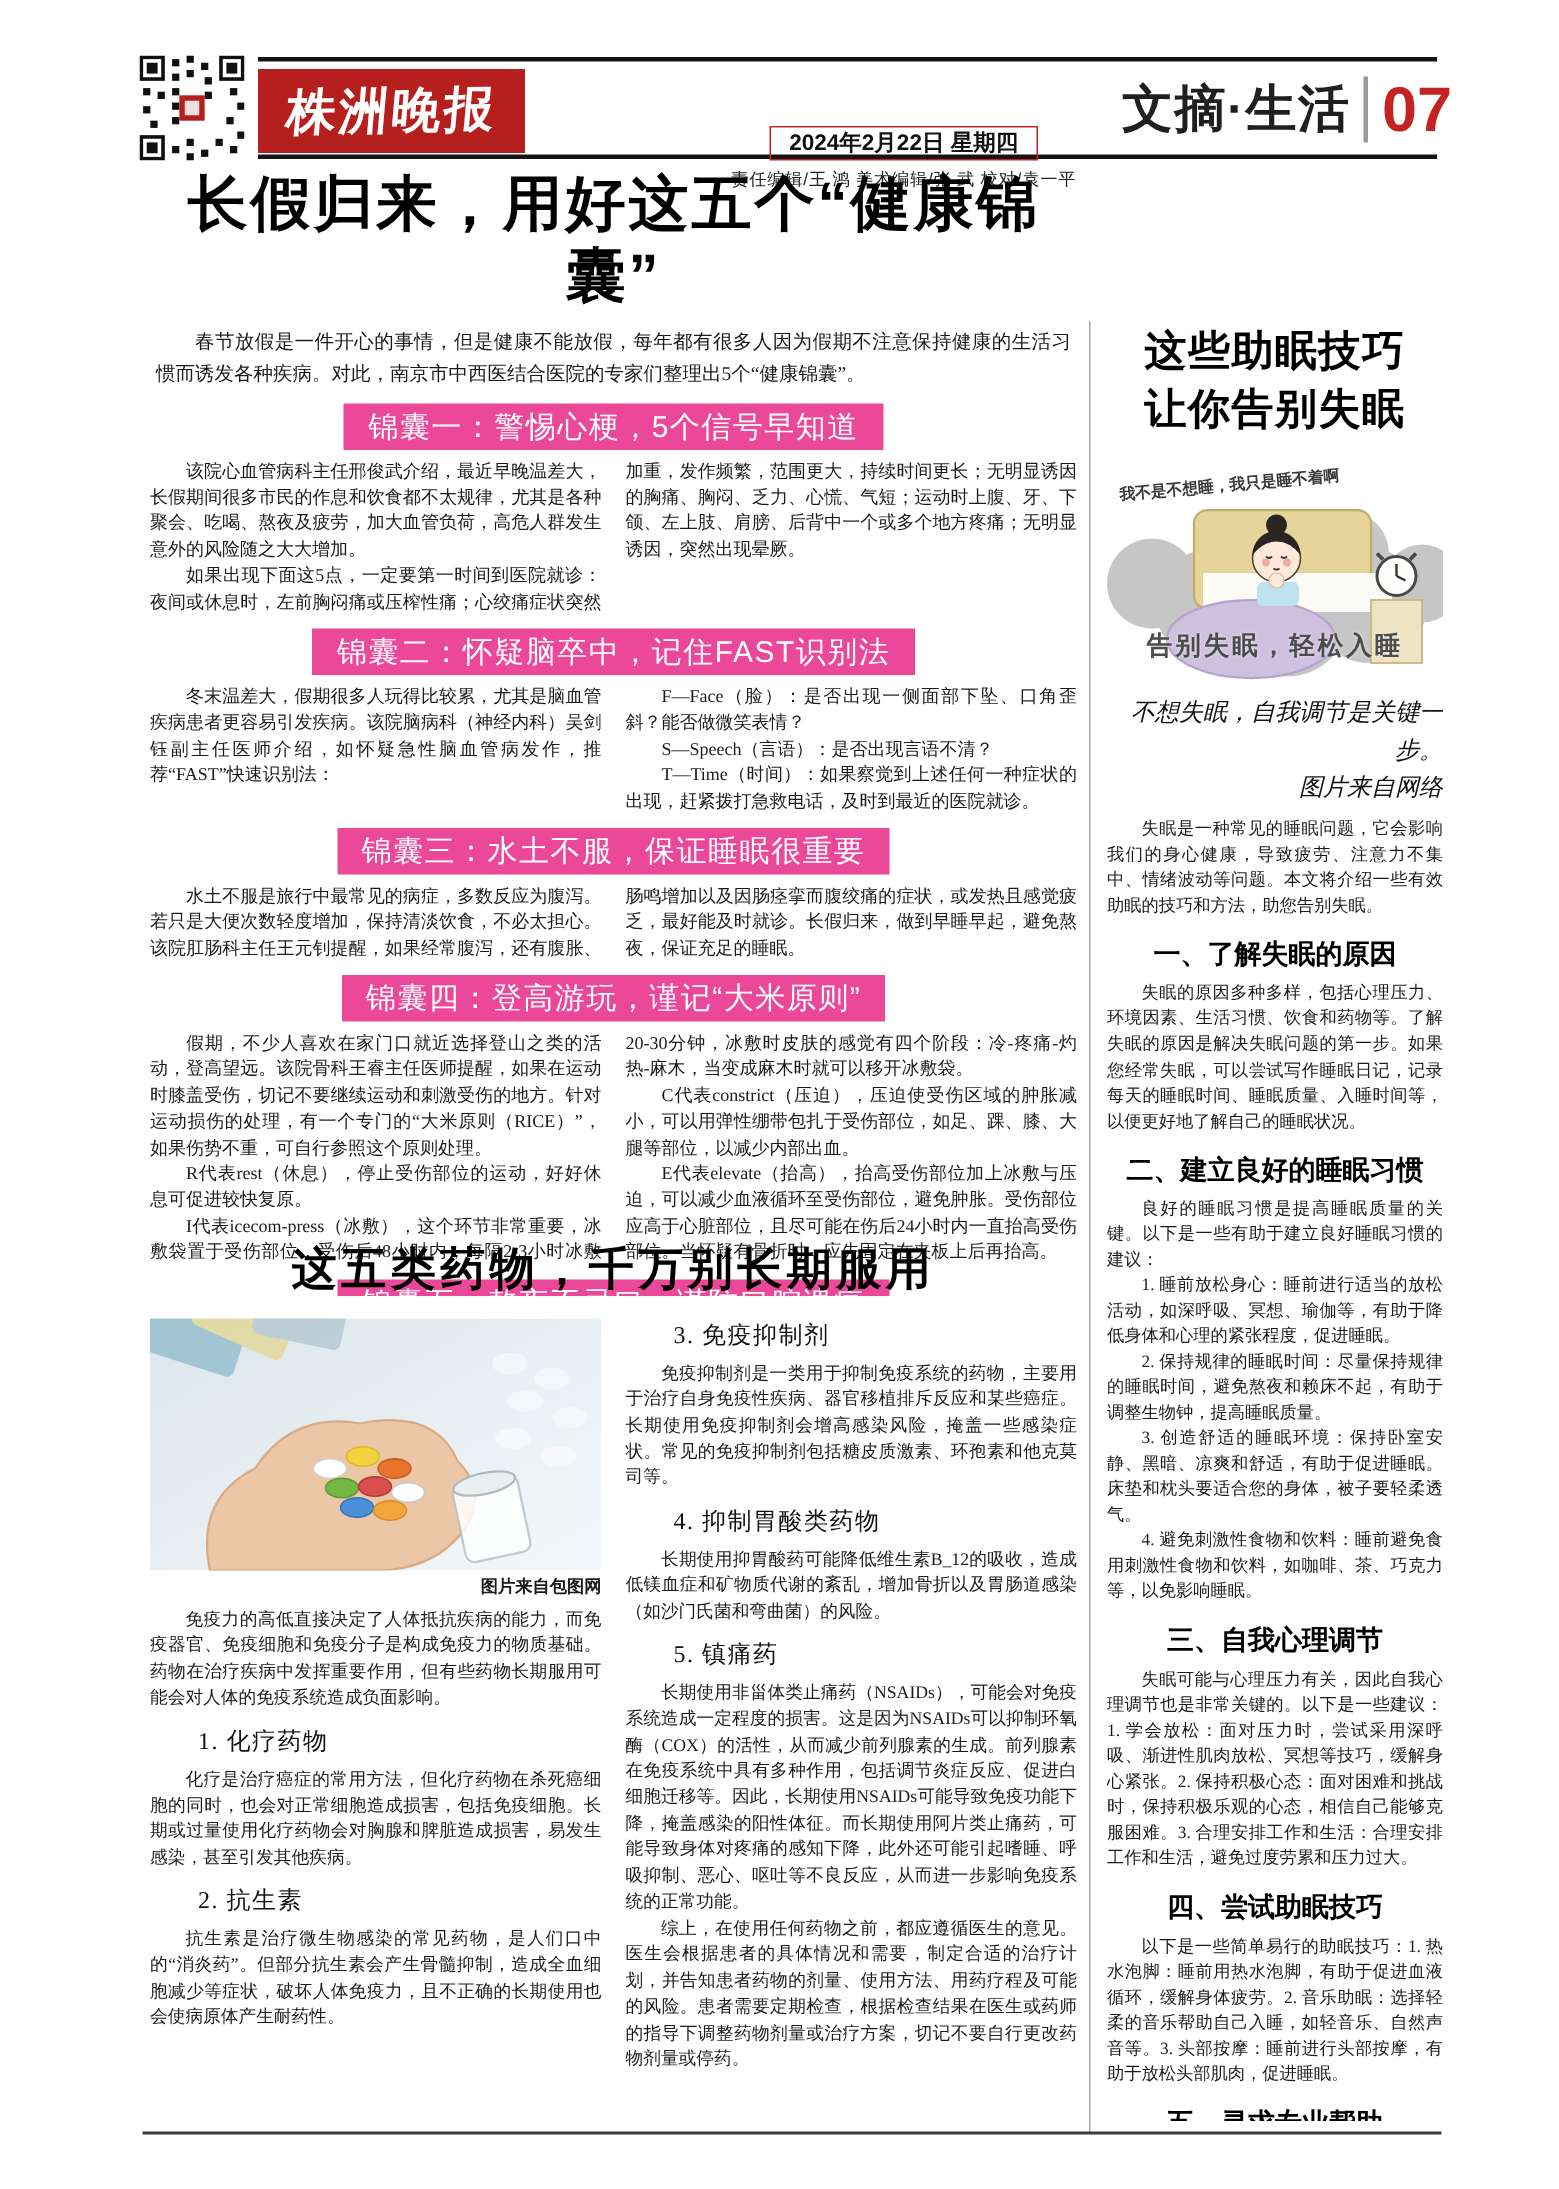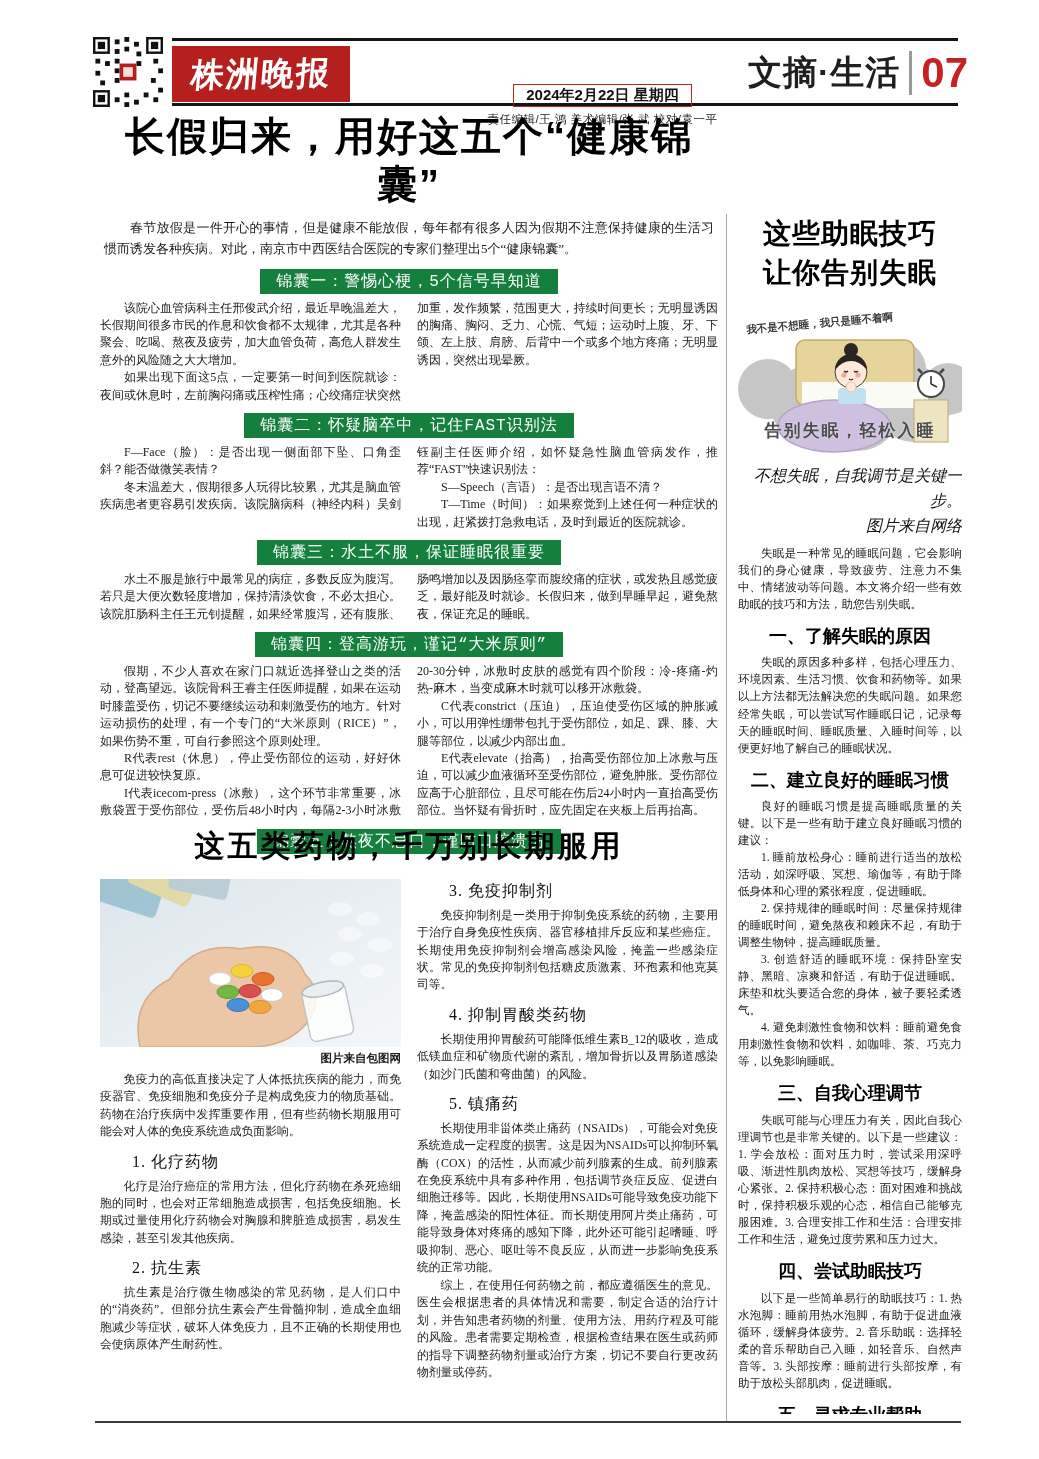--- a/index.html
+++ b/index.html
@@ -23,22 +23,22 @@
   .section-name{font-size:34px;font-weight:bold;color:#1f1f1f;letter-spacing:1px;}
   .section-sep{width:3px;height:44px;background:#9a9a9a;}
   .page-number{font-size:42px;font-weight:bold;color:#c52222;}
 
   
   .main{position:absolute;left:100px;top:112px;width:618px;height:752px;overflow:hidden;}
   .main-title{font-size:40px;font-weight:bold;text-align:center;letter-spacing:2px;color:#000;
             font-family:"Liberation Sans","DejaVu Sans",sans-serif;line-height:1.2;}
   .intro{font-size:13px;line-height:1.6;text-indent:2em;text-align:justify;margin:10px 4px 2px;}
   .pill-row{text-align:center;margin:9px 0 6px;}
-  .pill{display:inline-block;background:#15803d;color:#ffffff;font-size:16px;padding:2px 16px;
-            letter-spacing:1px;font-family:Liberation Mono, monospace;}
+  .pill{display:inline-block;background:#ec4899;color:#ffffff;font-size:20px;padding:2px 16px;
+            letter-spacing:1px;font-family:Liberation Sans, sans-serif;}
   .cols2{column-count:2;column-gap:16px;font-size:12px;line-height:1.45;text-align:justify;}
   .cols2 p{margin:0;text-indent:2em;}
 
   
   .vdivider{position:absolute;left:726px;top:214px;width:1px;height:1208px;background:#a8a8a8;}
   .sidebar{position:absolute;left:738px;top:214px;width:224px;height:1200px;overflow:hidden;}
   .sb-title{font-size:28px;font-weight:bold;text-align:center;line-height:1.4;color:#000;
             font-family:"Liberation Sans","DejaVu Sans",sans-serif;letter-spacing:1px;}
   .sb-image{position:relative;width:224px;height:152px;margin:12px 0 8px;overflow:hidden;}
   .sb-img-toptext{position:absolute;left:8px;top:10px;width:210px;font-size:10.5px;font-weight:bold;
@@ -142,22 +142,22 @@
     </div>
     <div class="cols2">
       <p>该院心血管病科主任邢俊武介绍，最近早晚温差大，长假期间很多市民的作息和饮食都不太规律，尤其是各种聚会、吃喝、熬夜及疲劳，加大血管负荷，高危人群发生意外的风险随之大大增加。</p>
       <p>如果出现下面这5点，一定要第一时间到医院就诊：夜间或休息时，左前胸闷痛或压榨性痛；心绞痛症状突然加重，发作频繁，范围更大，持续时间更长；无明显诱因的胸痛、胸闷、乏力、心慌、气短；运动时上腹、牙、下颌、左上肢、肩膀、后背中一个或多个地方疼痛；无明显诱因，突然出现晕厥。</p>
     </div>
 
     <div class="pill-row">
       <span class="pill">锦囊二：怀疑脑卒中，记住FAST识别法</span>
     </div>
     <div class="cols2">
+      <p>冬末温差大，假期很多人玩得比较累，尤其是脑血管疾病患者更容易引发疾病。该院脑病科（神经内科）吴剑钰副主任医师介绍，如怀疑急性脑血管病发作，推荐“FAST”快速识别法：</p>
       <p>F—Face（脸）：是否出现一侧面部下坠、口角歪斜？能否做微笑表情？</p>
-      <p>冬末温差大，假期很多人玩得比较累，尤其是脑血管疾病患者更容易引发疾病。该院脑病科（神经内科）吴剑钰副主任医师介绍，如怀疑急性脑血管病发作，推荐“FAST”快速识别法：</p>
       <p>S—Speech（言语）：是否出现言语不清？</p>
       <p>T—Time（时间）：如果察觉到上述任何一种症状的出现，赶紧拨打急救电话，及时到最近的医院就诊。</p>
     </div>
 
     <div class="pill-row">
       <span class="pill">锦囊三：水土不服，保证睡眠很重要</span>
     </div>
     <div class="cols2">
       <p>水土不服是旅行中最常见的病症，多数反应为腹泻。若只是大便次数轻度增加，保持清淡饮食，不必太担心。该院肛肠科主任王元钊提醒，如果经常腹泻，还有腹胀、肠鸣增加以及因肠痉挛而腹绞痛的症状，或发热且感觉疲乏，最好能及时就诊。长假归来，做到早睡早起，避免熬夜，保证充足的睡眠。</p>
     </div>
@@ -220,21 +220,21 @@
       <div class="sb-img-bottomtext">告别失眠，轻松入睡</div>
     </div>
 
     <div class="sb-caption">不想失眠，自我调节是关键一步。</div>
     <div class="sb-caption">图片来自网络</div>
 
     <div class="sb-body">
       <p>失眠是一种常见的睡眠问题，它会影响我们的身心健康，导致疲劳、注意力不集中、情绪波动等问题。本文将介绍一些有效助眠的技巧和方法，助您告别失眠。</p>
 
       <div class="sb-h">一、了解失眠的原因</div>
-      <p>失眠的原因多种多样，包括心理压力、环境因素、生活习惯、饮食和药物等。如果以上方法都无法解决您的失眠问题。如果您经常失眠，可以尝试写作睡眠日记，记录每天的睡眠时间、睡眠质量、入睡时间等，以便更好地了解自己的睡眠状况。</p>
+      <p>失眠的原因多种多样，包括心理压力、环境因素、生活习惯、饮食和药物等。了解失眠的原因是解决失眠问题的第一步。如果您经常失眠，可以尝试写作睡眠日记，记录每天的睡眠时间、睡眠质量、入睡时间等，以便更好地了解自己的睡眠状况。</p>
 
       <div class="sb-h">二、建立良好的睡眠习惯</div>
       <p>良好的睡眠习惯是提高睡眠质量的关键。以下是一些有助于建立良好睡眠习惯的建议：</p>
       <p>1. 睡前放松身心：睡前进行适当的放松活动，如深呼吸、冥想、瑜伽等，有助于降低身体和心理的紧张程度，促进睡眠。</p>
       <p>2. 保持规律的睡眠时间：尽量保持规律的睡眠时间，避免熬夜和赖床不起，有助于调整生物钟，提高睡眠质量。</p>
       <p>3. 创造舒适的睡眠环境：保持卧室安静、黑暗、凉爽和舒适，有助于促进睡眠。床垫和枕头要适合您的身体，被子要轻柔透气。</p>
       <p>4. 避免刺激性食物和饮料：睡前避免食用刺激性食物和饮料，如咖啡、茶、巧克力等，以免影响睡眠。</p>
 
       <div class="sb-h">三、自我心理调节</div>
       <p>失眠可能与心理压力有关，因此自我心理调节也是非常关键的。以下是一些建议：1. 学会放松：面对压力时，尝试采用深呼吸、渐进性肌肉放松、冥想等技巧，缓解身心紧张。2. 保持积极心态：面对困难和挑战时，保持积极乐观的心态，相信自己能够克服困难。3. 合理安排工作和生活：合理安排工作和生活，避免过度劳累和压力过大。</p>

